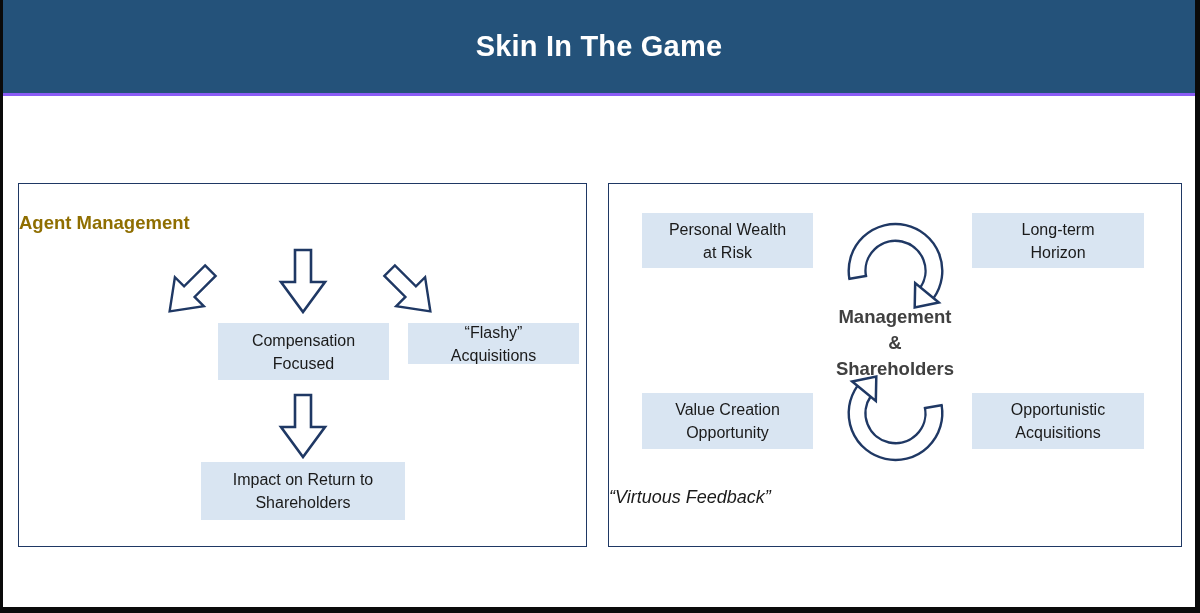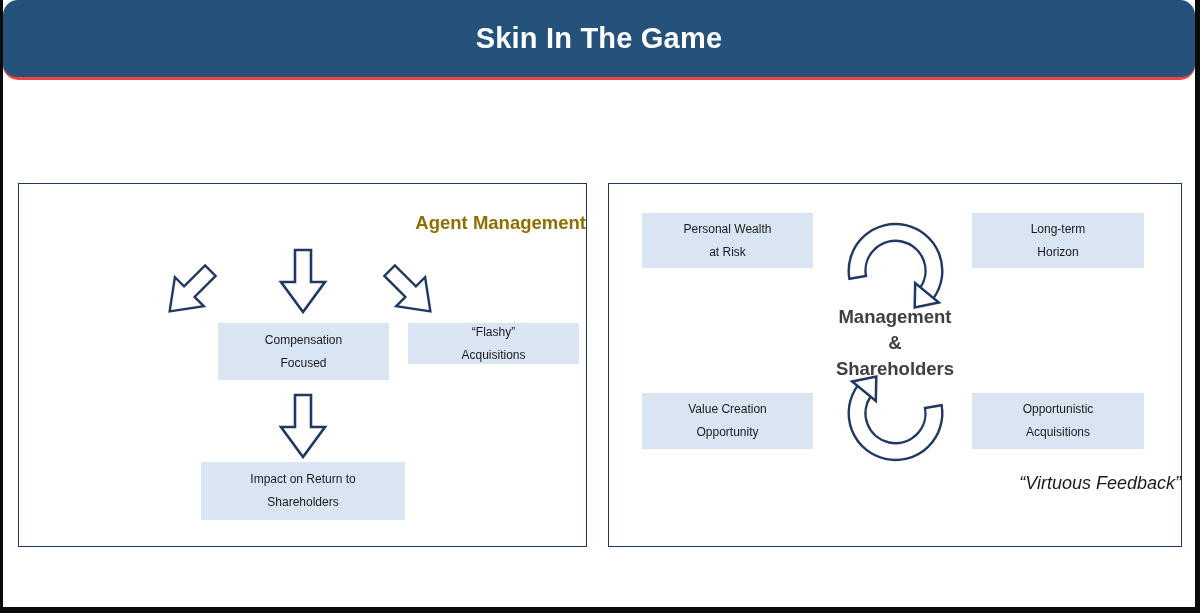--- a/index.html
+++ b/index.html
@@ -13,27 +13,26 @@
     background: #ffffff;
     border-left: 3px solid #0a0a0a;
     border-right: 5px solid #0a0a0a;
     border-bottom: 6px solid #0a0a0a;
     overflow: hidden;
   }
 
   .banner {
     position: absolute;
     left: 0; top: 0; right: 0;
-    height: 80px;
+    height: 96px;
     background: #24527A;
-    border-bottom: 3px solid #ef4444;
+    border-bottom: 3px solid #8b5cf6;
     display: flex;
     align-items: center;
     justify-content: center;
-    border-radius: 15px;
   }
   .banner-title {
     color: #ffffff;
     font-size: 29px;
     font-weight: bold;
     letter-spacing: 0.2px;
   }
 
   .col-heading {
     position: absolute;
@@ -52,21 +51,21 @@
     height: 364px;
     border: 1.5px solid #1F3864;
     background: #ffffff;
   }
   .panel.left  { left: 15px;  width: 569px; }
   .panel.right { left: 605px; width: 574px; }
 
   .gold-label {
     position: absolute;
     width: 100%;
-    text-align: right;
+    text-align: left;
     color: #8F6E00;
     font-weight: bold;
     font-size: 18.5px;
   }
   .panel.left .gold-label { top: 28px; }
 
   .center-label {
     position: absolute;
     top: 120px;
     width: 100%;
@@ -78,21 +77,21 @@
   }
 
   .bluebox {
     position: absolute;
     background: #D9E5F2;
     display: flex;
     flex-direction: column;
     align-items: center;
     justify-content: center;
     text-align: center;
-    font-size: 12px;
+    font-size: 16px;
     line-height: 23px;
     color: #1a1a1a;
   }
 
   
   .lbox-0 { left: 9px;   top: 139px; width: 171px; height: 57px; }
   .lbox-1 { left: 199px; top: 139px; width: 171px; height: 57px; }
   .lbox-2 { left: 389px; top: 139px; width: 171px; height: 41px; }
   .lbox-result { left: 182px; top: 278px; width: 204px; height: 58px; }
 
@@ -109,23 +108,23 @@
   .arrow-down-right { left: 365px; top: 76px; transform: rotate(-45deg); }
   .arrow-down-low   { left: 256px; top: 209px; }
 
   .cycle-arc { position: absolute; width: 125px; height: 96px; }
   .cycle-arc svg { width: 100%; height: 100%; display: block; }
   .cycle-arc.top    { left: 224px; top: 34px; }
   .cycle-arc.bottom { left: 224px; top: 186px; transform: rotate(180deg); }
 
   .caption {
     position: absolute;
-    top: 289px;
+    top: 303px;
     width: 100%;
-    text-align: right;
+    text-align: left;
     font-style: italic;
     font-size: 18px;
     color: #1a1a1a;
   }
 </style>
 </head>
 <body>
 
 <div class="frame">
 

